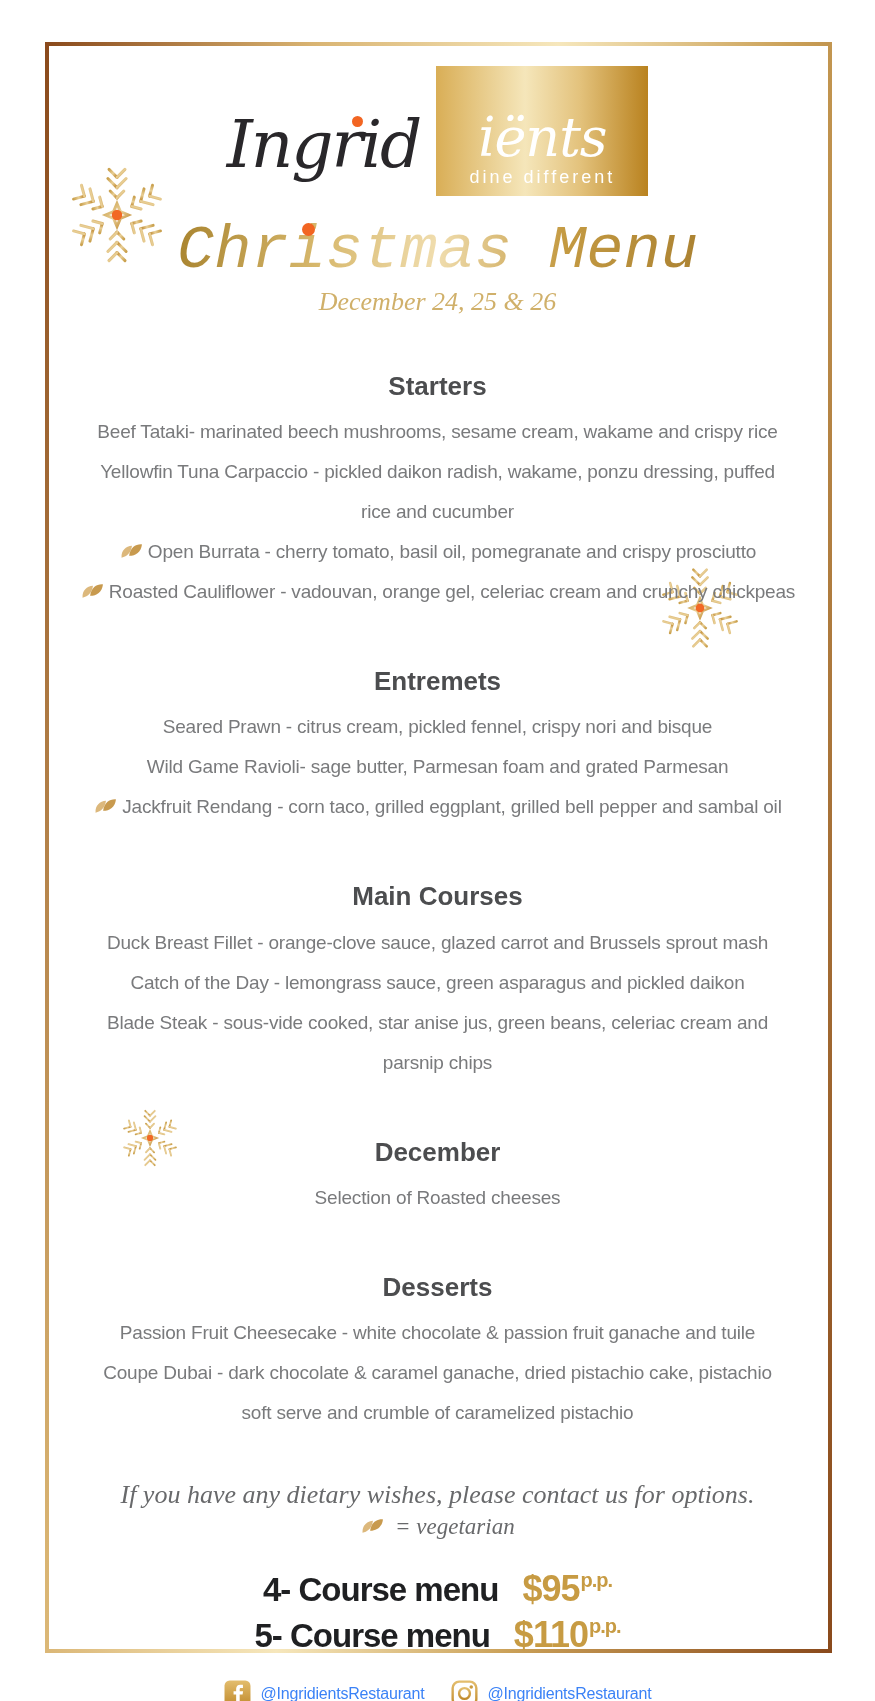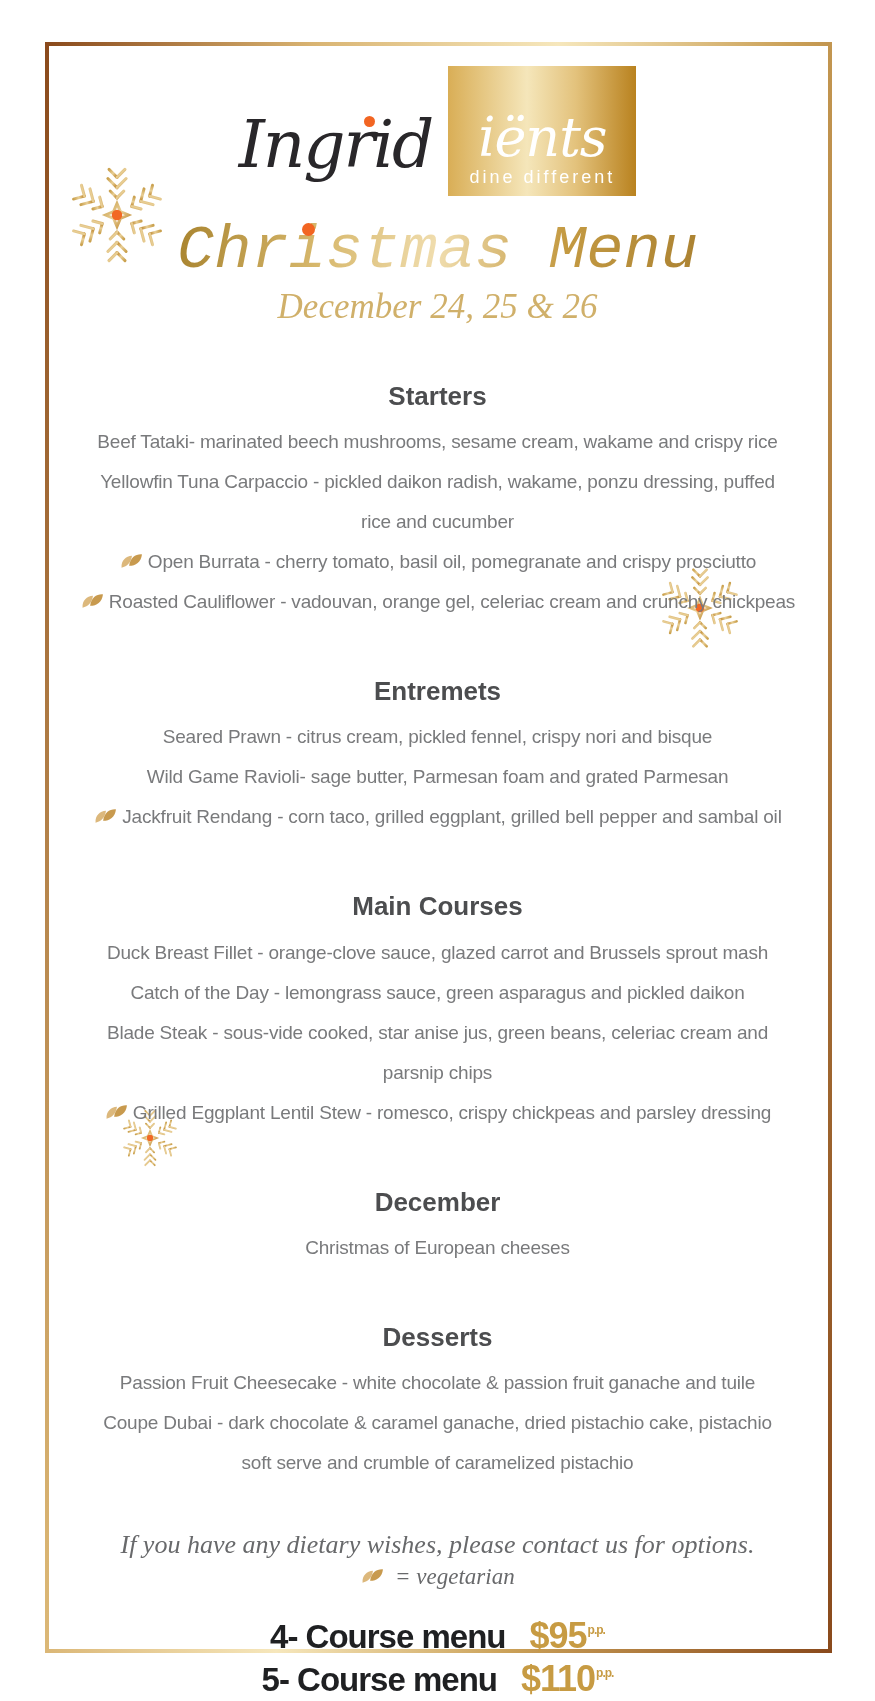--- a/index.html
+++ b/index.html
@@ -14,38 +14,38 @@
 
   .content{position:relative;z-index:2;text-align:center;padding-top:60px;}
 
   
   .logo-row{display:flex;justify-content:center;align-items:flex-end;height:136px;}
   .logo-black{font-family:"DejaVu Serif",serif;font-style:italic;font-size:66px;
               color:#29272a;position:relative;line-height:1;padding-right:16px;
               margin-bottom:18px;letter-spacing:-2px;}
   .logo-black .i-dot{position:absolute;left:60%;top:4px;width:11px;height:11px;
               border-radius:50%;background:#f26522;}
-  .logo-goldbox{width:188px;height:130px;
+  .logo-goldbox{width:212px;height:130px;
               background:linear-gradient(90deg,#d9ae56,#f5e6ba 42%,#e3c27c 68%,#b9821f);
               display:flex;flex-direction:column;justify-content:flex-end;align-items:center;
               padding-bottom:8px;box-sizing:border-box;}
   .logo-gold-script{font-family:"DejaVu Serif",serif;font-style:italic;font-size:54px;
               color:#ffffff;line-height:0.9;letter-spacing:-1px;}
   .logo-tagline{font-size:18px;color:#ffffff;letter-spacing:3px;font-weight:500;margin-top:4px;}
 
   
   .title-wrap{display:inline-block;position:relative;margin-top:22px;}
   .page-title{font-family:Liberation Mono, monospace;font-style:italic;font-size:62px;
               line-height:1.05;font-weight:400;
               background:linear-gradient(94deg,#a9842f,#d8b96e 28%,#f0ddae 50%,#c49a42 74%,#ab8232);
               -webkit-background-clip:text;background-clip:text;
               -webkit-text-fill-color:transparent;color:#c7a253;}
   .title-dot{position:absolute;left:24%;top:5px;width:13px;height:13px;border-radius:50%;
               background:#f26522;}
-  .page-dates{font-family:"Liberation Serif",serif;font-style:italic;font-size:35px;
+  .page-dates{font-family:"Liberation Serif",serif;font-style:italic;font-size:26px;
               color:#d0b06a;margin-top:4px;}
 
   
   .section-heading{font-size:26px;font-weight:700;color:#4c4d4f;letter-spacing:0px;
               margin:54px auto 10px;line-height:1.2;}
   .menu-item{font-size:19px;color:#797a7c;line-height:40px;letter-spacing:-0.2px;
               max-width:760px;margin:0 auto;}
   .menu-item.w-680{max-width:680px;}
   .menu-item.w-700{max-width:700px;}
   .leaf{display:inline-block;width:25px;height:19px;vertical-align:-3px;margin-right:4px;}
@@ -60,21 +60,21 @@
   .dietary{font-family:"Liberation Serif",serif;font-style:italic;font-size:26px;
            color:#68696b;margin-top:44px;line-height:1.35;}
   .veg-legend{font-family:"Liberation Serif",serif;font-style:italic;font-size:23px;
            color:#68696b;margin-top:2px;}
   .veg-legend .leaf{vertical-align:-2px;}
 
   .pricing{margin-top:22px;}
   .price-row{display:flex;justify-content:center;align-items:baseline;gap:24px;line-height:37px;}
   .price-label{font-size:33px;font-weight:700;color:#1f2022;letter-spacing:-1px;}
   .price-value{font-size:36px;font-weight:700;color:#c79b43;letter-spacing:-1px;}
-  .price-unit{font-size:12px;font-weight:700;color:#c79b43;vertical-align:14px;margin-left:1px;}
+  .price-unit{font-size:20px;font-weight:700;color:#c79b43;vertical-align:14px;margin-left:1px;}
 
   .social-row{display:flex;justify-content:center;align-items:center;gap:14px;margin-top:26px;}
   .social-group{display:flex;align-items:center;gap:10px;margin:0 6px;}
   .social-icon{width:27px;height:27px;display:block;}
   .social-handle{font-size:16px;color:#3b82f6;letter-spacing:-0.2px;}
 
   .hidden-defs{position:absolute;width:0;height:0;overflow:hidden;}
 </style>
 </head>
 <body>
@@ -182,29 +182,26 @@
           <use href="#leaf"></use>
         </svg><span>Jackfruit Rendang - corn taco, grilled eggplant, grilled bell pepper and sambal oil</span></div>
   </section>
 
   
   <section>
     <h2 class="section-heading">Main Courses</h2>
     <div class="menu-item"><span>Duck Breast Fillet - orange-clove sauce, glazed carrot and Brussels sprout mash</span></div>
     <div class="menu-item"><span>Catch of the Day - lemongrass sauce, green asparagus and pickled daikon</span></div>
     <div class="menu-item w-700"><span>Blade Steak - sous-vide cooked, star anise jus, green beans, celeriac cream and parsnip chips</span></div>
-    <div class="menu-item"><svg class="leaf">
-          <use href="#leaf"></use>
-        </svg><span>Grilled Eggplant Lentil Stew - romesco, crispy chickpeas and parsley dressing</span></div>
   </section>
 
   
   <section>
     <h2 class="section-heading">December</h2>
-    <div class="menu-item"><span>Christmas of European cheeses</span></div>
+    <div class="menu-item"><span>Selection of Roasted cheeses</span></div>
   </section>
 
   
   <section>
     <h2 class="section-heading">Desserts</h2>
     <div class="menu-item"><span>Passion Fruit Cheesecake - white chocolate &amp; passion fruit ganache and tuile</span></div>
     <div class="menu-item w-700"><span>Coupe Dubai - dark chocolate &amp; caramel ganache, dried pistachio cake, pistachio soft serve and crumble of caramelized pistachio</span></div>
   </section>
 
   

